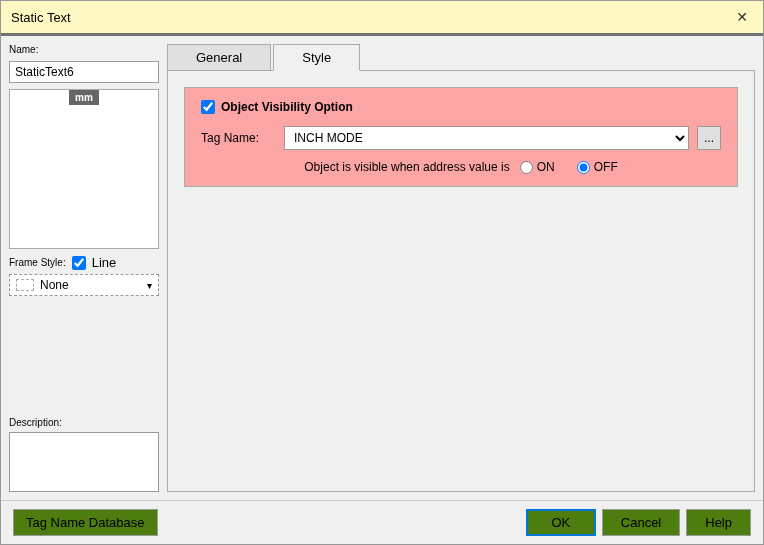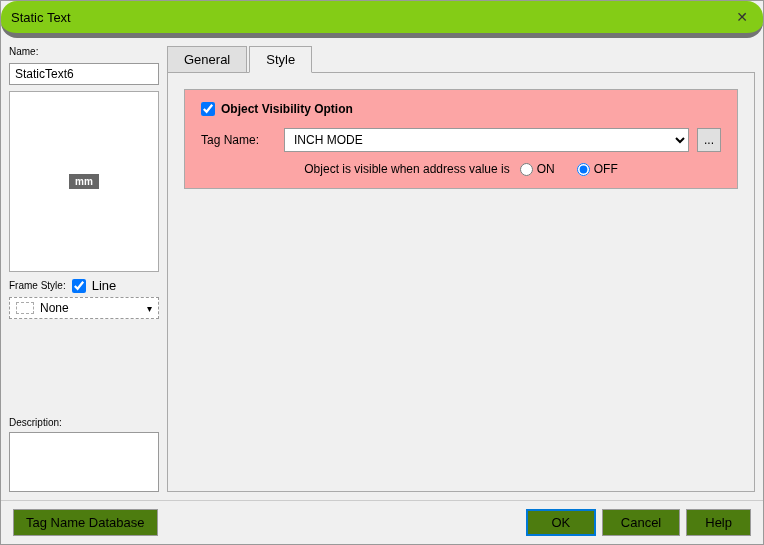--- a/index.html
+++ b/index.html
@@ -15,27 +15,26 @@
     .dialog {
       width: 764px;
       height: 545px;
       background: #f0f0f0;
       border: 1px solid #999;
       box-shadow: 2px 2px 8px rgba(0,0,0,0.3);
       display: flex;
       flex-direction: column;
     }
     .title-bar {
-      background: #84cc16;
-      border-bottom: 5px solid #737373;
+      background: #fef9c3;
+      border-bottom: 3px solid #737373;
       padding: 6px 10px;
       display: flex;
       align-items: center;
       justify-content: space-between;
-      border-radius: 16px;
     }
     .title-bar-title {
       font-size: 13px;
       font-weight: normal;
     }
     .title-bar-close {
       cursor: pointer;
       font-size: 14px;
       color: #333;
       background: none;
@@ -61,25 +60,25 @@
     }
     .name-input {
       width: 100%;
       border: 1px solid #999;
       padding: 3px 5px;
       font-size: 12px;
       background: #fff;
     }
     .preview-box {
       width: 100%;
-      height: 181px;
+      height: 160px;
       border: 1px solid #aaa;
       background: #fff;
       display: flex;
-      align-items: center;
+      align-items: flex-start;
       justify-content: center;
     }
     .preview-content {
       background: #666;
       color: #fff;
       font-size: 10px;
       padding: 2px 6px;
       font-weight: bold;
     }
     .frame-style-section {
@@ -125,21 +124,21 @@
       flex: 1;
       display: flex;
       flex-direction: column;
     }
     .tabs {
       display: flex;
       border-bottom: 1px solid #aaa;
       margin-bottom: 0;
     }
     .tab {
-      padding: 5px 16px;
+      padding: 5px 28px;
       font-size: 13px;
       cursor: pointer;
       border: 1px solid #aaa;
       border-bottom: none;
       background: #e0e0e0;
       margin-right: 2px;
       position: relative;
     }
     .tab.active {
       background: #f0f0f0;

